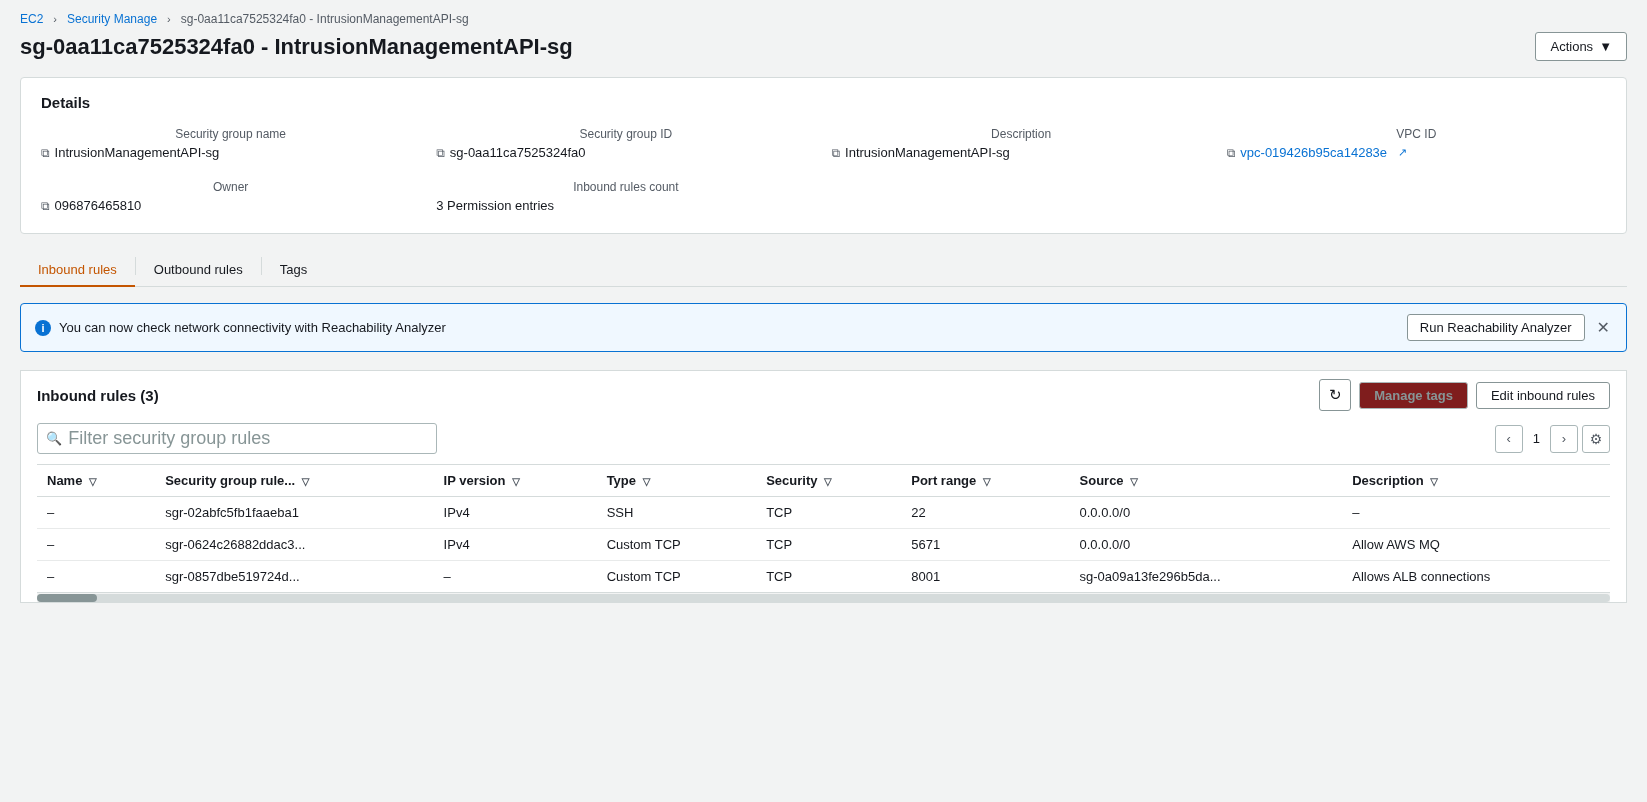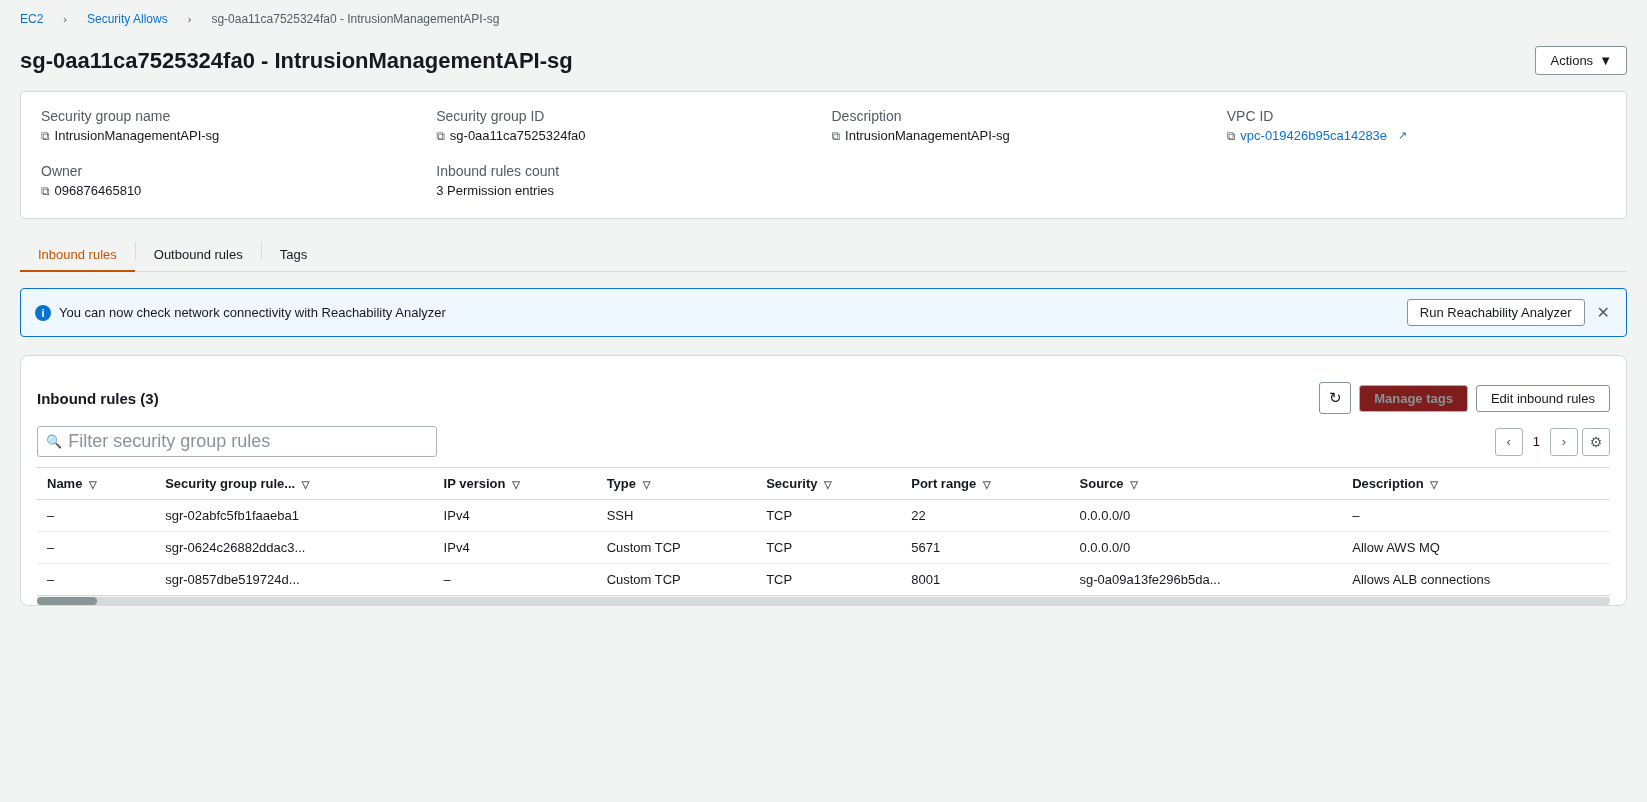--- a/index.html
+++ b/index.html
@@ -9,23 +9,23 @@
       background: #f2f3f3;
       color: #16191f;
       min-width: 1647px;
     }
     .page-container {
       padding: 12px 20px 20px 20px;
     }
     .breadcrumb {
       display: flex;
       align-items: center;
-      gap: 20px;
+      gap: 10px;
       font-size: 12px;
-      margin-bottom: 20px;
+      margin-bottom: 6px;
       color: #545b64;
     }
     .breadcrumb a {
       color: #0972d3;
       text-decoration: none;
       cursor: pointer;
     }
     .breadcrumb-sep { color: #545b64; font-size: 11px; }
     .page-header {
       display: flex;
@@ -66,23 +66,24 @@
       margin-bottom: 16px;
       color: #16191f;
     }
     .details-grid {
       display: grid;
       grid-template-columns: 1fr 1fr 1fr 1fr;
       gap: 20px 16px;
     }
     .detail-item {}
     .detail-label {
-      font-size: 14px;
+      font-size: 12px;
       color: #545b64;
       margin-bottom: 4px;
+      text-align: center;
     }
     .detail-value {
       font-size: 13px;
       color: #16191f;
       display: flex;
       align-items: center;
       gap: 5px;
     }
     .detail-value a {
       color: #0972d3;
@@ -183,22 +184,22 @@
       font-size: 16px;
       color: #545b64;
       padding: 2px;
       line-height: 1;
     }
 
     
     .rules-section {
       background: #fff;
       border: 1px solid #d5dbdb;
-      border-radius: 8px;
-      padding: 26px 16px 0 16px;
+      border-radius: 0;
+      padding: 8px 16px 0 16px;
     }
     .rules-header {
       display: flex;
       align-items: center;
       justify-content: space-between;
       margin-bottom: 12px;
     }
     .rules-title {
       font-size: 15px;
       font-weight: 700;
@@ -356,34 +357,35 @@
     }
   </style>
 </head>
 <body>
 
 <div class="page-container">
 
   <div class="breadcrumb">
     <a>EC2</a>
     <span class="breadcrumb-sep">›</span>
-    <a>Security Allows</a>
+    <a>Security Manage</a>
     <span class="breadcrumb-sep">›</span>
     <span>sg-0aa11ca7525324fa0 - IntrusionManagementAPI-sg</span>
   </div>
 
   <div class="page-header">
     <h1 class="page-title">sg-0aa11ca7525324fa0 - IntrusionManagementAPI-sg</h1>
     <button class="actions-btn">
       <span>Actions</span>
       <span>▼</span>
     </button>
   </div>
 
   <div class="details-card">
+    <div class="details-title">Details</div>
     <div class="details-grid">
 
       <div class="detail-item">
         <div class="detail-label">Security group name</div>
         <div class="detail-value">
           <span class="copy-icon">⧉</span>
           <span>IntrusionManagementAPI-sg</span>
         </div>
       </div>
 

